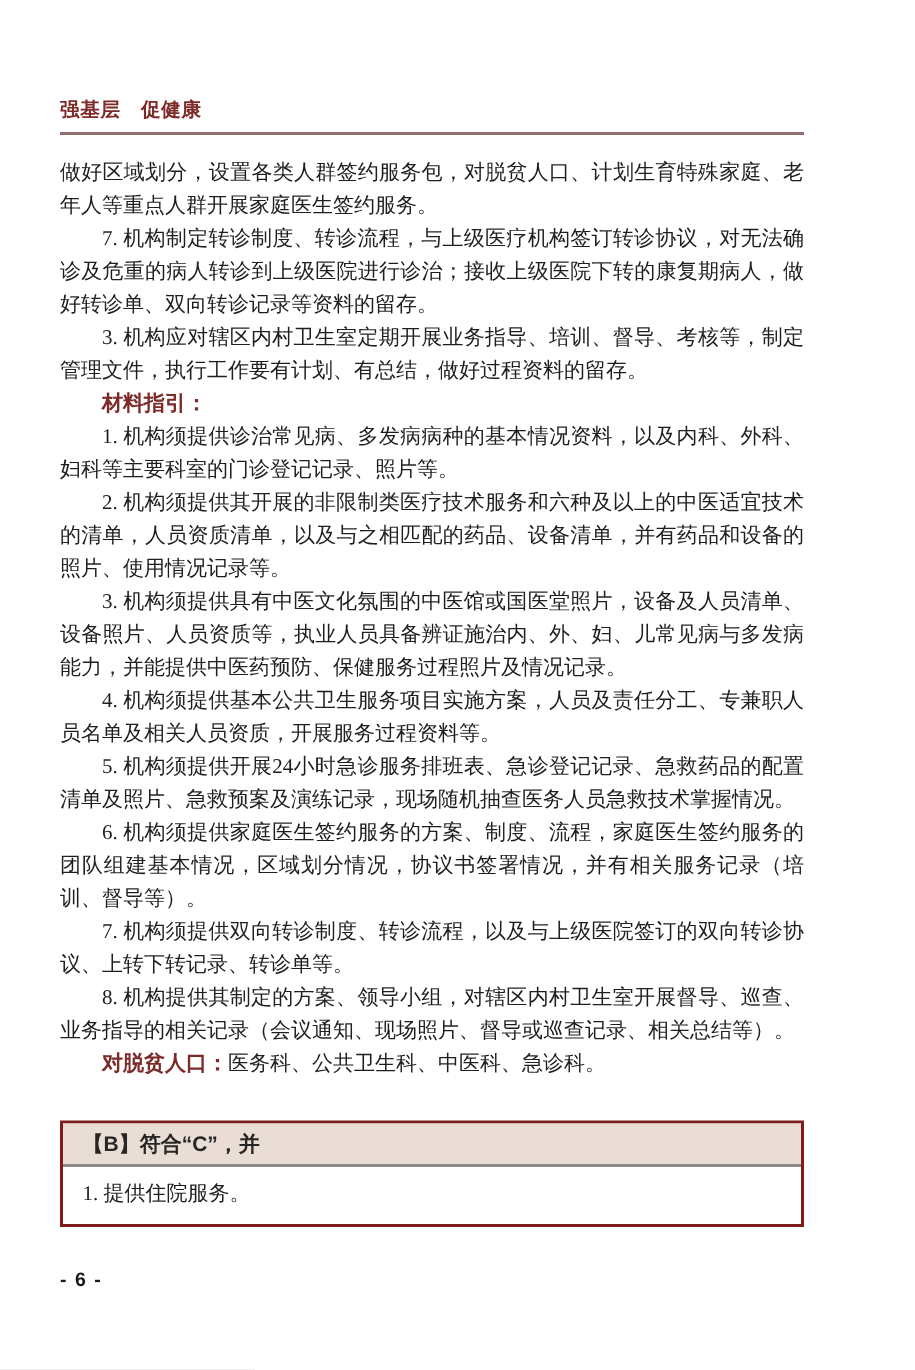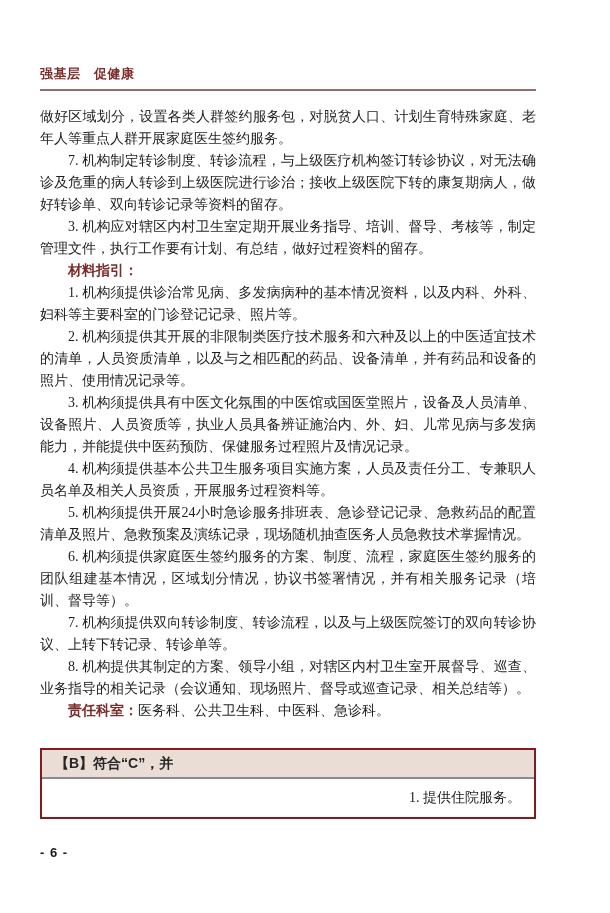--- a/index.html
+++ b/index.html
@@ -61,21 +61,20 @@
     font-size: 14px;
     line-height: 18px;
     color: #262626;
   }
   .grade-box-body {
     background: #ffffff;
     padding: 7px 13px 8px;
     font-size: 14px;
     line-height: 23px;
     color: #1e1e1e;
-    text-align: right;
   }
   .grade-box-body p { margin: 0; }
   .page-number {
     position: absolute;
     left: 40px;
     top: 845px;
     font-family: "Liberation Sans", sans-serif;
     font-weight: bold;
     font-size: 13px;
     letter-spacing: 1px;
@@ -102,21 +101,21 @@
 
       <p class="para">1. 机构须提供诊治常见病、多发病病种的基本情况资料，以及内科、外科、妇科等主要科室的门诊登记记录、照片等。</p>
       <p class="para">2. 机构须提供其开展的非限制类医疗技术服务和六种及以上的中医适宜技术的清单，人员资质清单，以及与之相匹配的药品、设备清单，并有药品和设备的照片、使用情况记录等。</p>
       <p class="para">3. 机构须提供具有中医文化氛围的中医馆或国医堂照片，设备及人员清单、设备照片、人员资质等，执业人员具备辨证施治内、外、妇、儿常见病与多发病能力，并能提供中医药预防、保健服务过程照片及情况记录。</p>
       <p class="para">4. 机构须提供基本公共卫生服务项目实施方案，人员及责任分工、专兼职人员名单及相关人员资质，开展服务过程资料等。</p>
       <p class="para">5. 机构须提供开展24小时急诊服务排班表、急诊登记记录、急救药品的配置清单及照片、急救预案及演练记录，现场随机抽查医务人员急救技术掌握情况。</p>
       <p class="para">6. 机构须提供家庭医生签约服务的方案、制度、流程，家庭医生签约服务的团队组建基本情况，区域划分情况，协议书签署情况，并有相关服务记录（培训、督导等）。</p>
       <p class="para">7. 机构须提供双向转诊制度、转诊流程，以及与上级医院签订的双向转诊协议、上转下转记录、转诊单等。</p>
       <p class="para">8. 机构提供其制定的方案、领导小组，对辖区内村卫生室开展督导、巡查、业务指导的相关记录（会议通知、现场照片、督导或巡查记录、相关总结等）。</p>
 
-      <p class="para"><span class="red-label">责任科室：</span><span>医务科、公共卫生科、中医科、急诊科。</span></p>
+      <p class="para"><span class="red-label">对脱贫人口：</span><span>医务科、公共卫生科、中医科、急诊科。</span></p>
     </div>
 
     <div class="grade-box">
       <div class="grade-box-header">【B】符合“C”，并</div>
       <div class="grade-box-body">
         <p>1. 提供住院服务。</p>
       </div>
     </div>
 
   </div>

